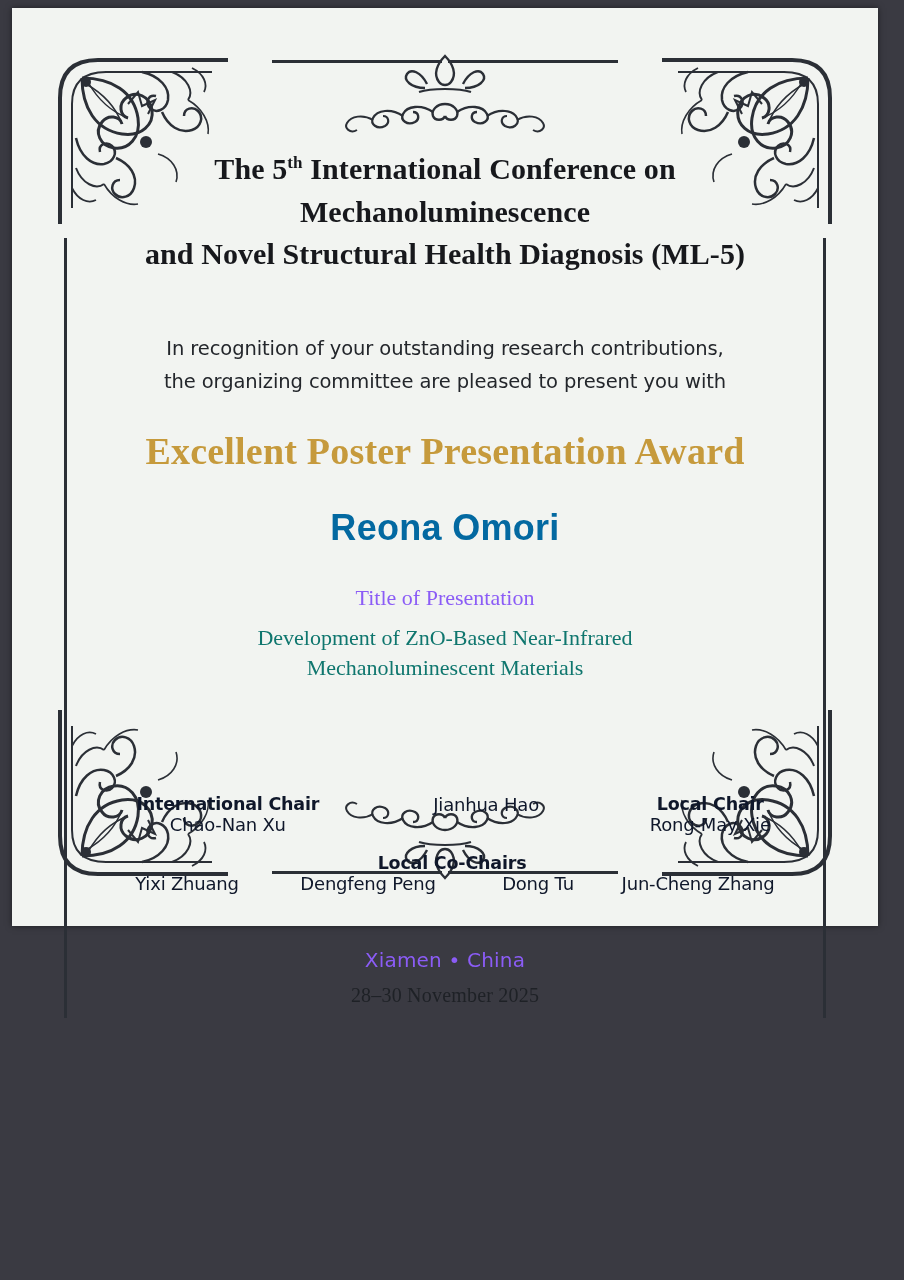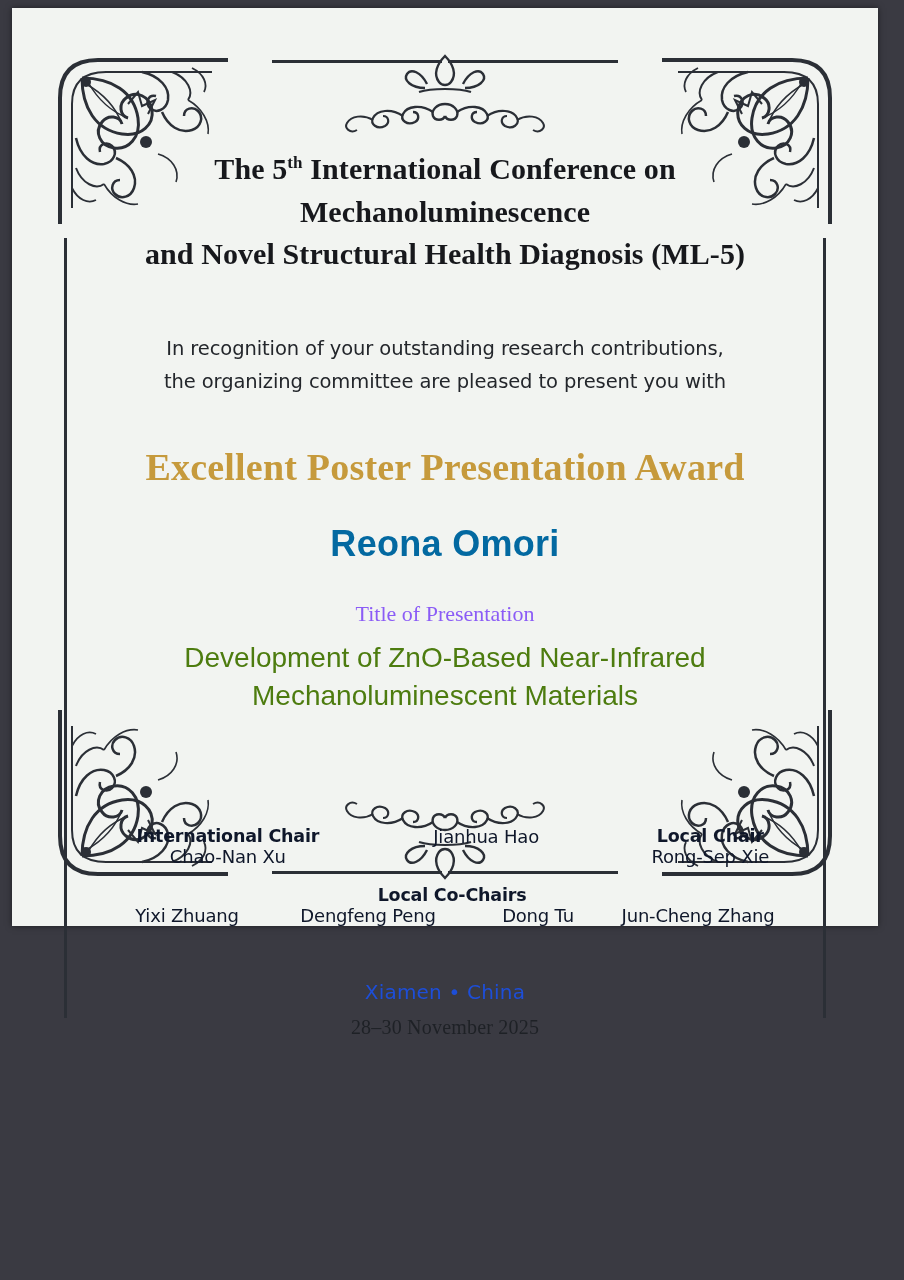--- a/index.html
+++ b/index.html
@@ -97,21 +97,21 @@
     margin-top: 56px;
     font-family: "DejaVu Sans", sans-serif;
     font-size: 19.5px;
     line-height: 1.72;
     color: #23262b;
     letter-spacing: -0.1px;
   }
   .recognition span { display: block; }
 
   .award-name {
-    margin-top: 46px;
+    margin-top: 30px;
     font-family: "Liberation Serif", serif;
     font-weight: bold;
     font-size: 38px;
     color: #c69a3c;
     letter-spacing: 0.2px;
   }
 
   .recipient {
     margin-top: 34px;
     font-family: Liberation Sans, sans-serif;
@@ -123,24 +123,24 @@
 
   .title-label {
     margin-top: 36px;
     font-family: "Liberation Serif", serif;
     font-size: 22px;
     color: #8b5cf6;
   }
 
   .presentation-title {
     margin-top: 12px;
-    font-family: Liberation Sans, sans-serif;
-    font-size: 28px;
+    font-family: Liberation Serif, serif;
+    font-size: 22px;
     line-height: 1.38;
-    color: #4d7c0f;
+    color: #0f766e;
   }
   .presentation-title span { display: block; }
 
   
   .chairs {
     margin-top: 110px;
     font-family: "DejaVu Sans", sans-serif;
     color: #0f172a;
     text-align: center;
     padding-left: 24px;
@@ -179,21 +179,21 @@
   .co-chair { }
   .co-chair.n0 { width: 162px; }
   .co-chair.n1 { width: 200px; }
   .co-chair.n2 { width: 140px; }
   .co-chair.n3 { width: 180px; }
 
   .venue {
     margin-top: 54px;
     font-family: "DejaVu Sans", sans-serif;
     font-size: 20px;
-    color: #1d4ed8;
+    color: #8b5cf6;
     letter-spacing: 0.2px;
   }
   .dates {
     margin-top: 12px;
     font-family: Liberation Serif, serif;
     font-size: 20px;
     color: #1e2126;
     letter-spacing: 0.2px;
   }
 </style>
@@ -369,21 +369,21 @@
       <div class="chairs-row-1">
         <div class="chair-col c1">
           <div class="chair-role">International Chair</div>
           <div class="chair-name">Chao-Nan Xu</div>
         </div>
         <div class="chair-col c2">
           <div class="chair-name">Jianhua Hao</div>
         </div>
         <div class="chair-col c3">
           <div class="chair-role">Local Chair</div>
-          <div class="chair-name">Rong-Sep Xie</div>
+          <div class="chair-name">Rong-May Xie</div>
         </div>
       </div>
 
       <div class="local-co-label">Local Co-Chairs</div>
       <div class="co-chairs-row">
         <div class="co-chair n0">Yixi Zhuang</div>
         <div class="co-chair n1">Dengfeng Peng</div>
         <div class="co-chair n2">Dong Tu</div>
         <div class="co-chair n3">Jun-Cheng Zhang</div>
       </div>

